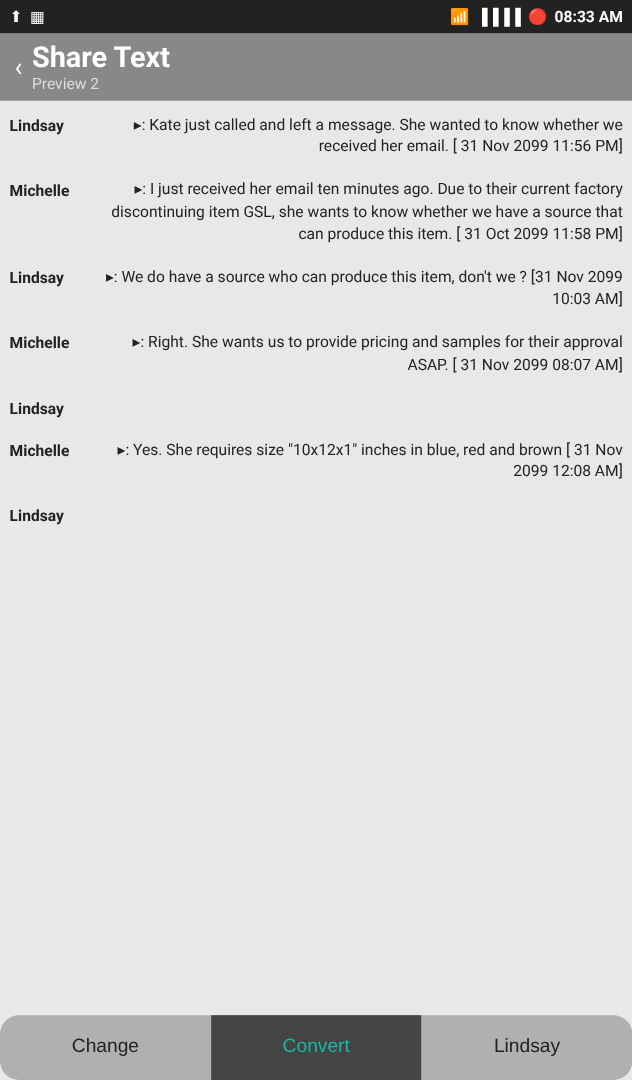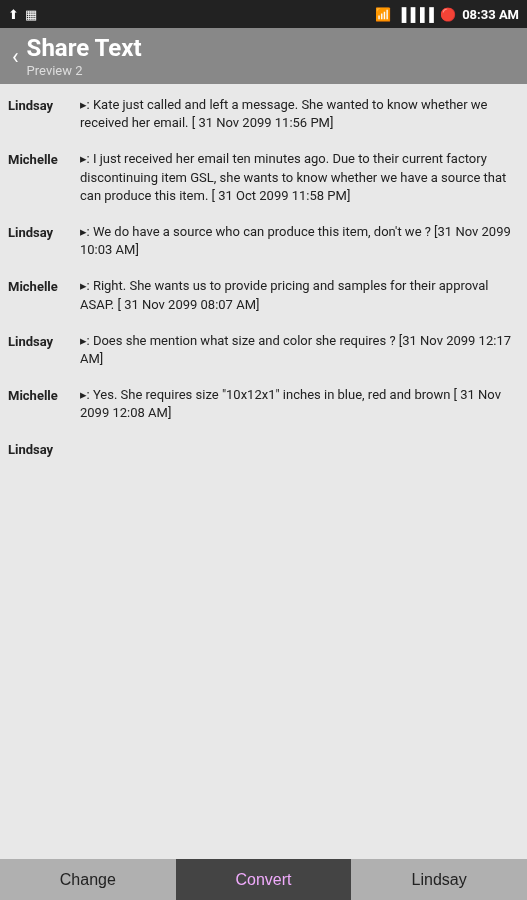--- a/index.html
+++ b/index.html
@@ -94,45 +94,47 @@
       font-weight: bold;
       color: #222;
       padding-top: 2px;
       flex-shrink: 0;
     }
     .message-text {
       flex: 1;
       font-size: 13px;
       color: #222;
       line-height: 1.4;
+      text-align: right;
     }
 
     
     #bottom-toolbar {
-      height: 41px;
+      height: 54px;
       background: #b0b0b0;
       display: flex;
       align-items: flex-start;
       flex-shrink: 0;
+      border-radius: 16px;
     }
     .toolbar-btn {
       flex: 1;
       height: 100%;
       background: transparent;
       border: none;
       font-size: 16px;
       color: #222;
       cursor: pointer;
       display: flex;
       align-items: center;
       justify-content: center;
     }
     .toolbar-btn.active {
       background: #444;
-      color: #f0abfc;
+      color: #14b8a6;
     }
   </style>
 </head>
 <body>
 
 <div id="status-bar">
   <div class="status-left">
     <span class="status-icon">⬆</span>
     <span class="status-icon">▦</span>
   </div>
@@ -165,21 +167,20 @@
     <div class="message-row">
       <span class="sender-name">Lindsay</span>
       <span class="message-text">▸: We do have a source who can produce this item, don't we ? [31 Nov 2099 10:03 AM]</span>
     </div>
     <div class="message-row">
       <span class="sender-name">Michelle</span>
       <span class="message-text">▸: Right. She wants us to provide pricing and samples for their approval ASAP. [ 31 Nov 2099 08:07 AM]</span>
     </div>
     <div class="message-row">
       <span class="sender-name">Lindsay</span>
-      <span class="message-text">▸: Does she mention what size and color she requires ? [31 Nov 2099 12:17 AM]</span>
     </div>
     <div class="message-row">
       <span class="sender-name">Michelle</span>
       <span class="message-text">▸: Yes. She requires size "10x12x1" inches in blue, red and brown [ 31 Nov 2099 12:08 AM]</span>
     </div>
     <div class="message-row">
       <span class="sender-name">Lindsay</span>
     </div>
   </div>
 

